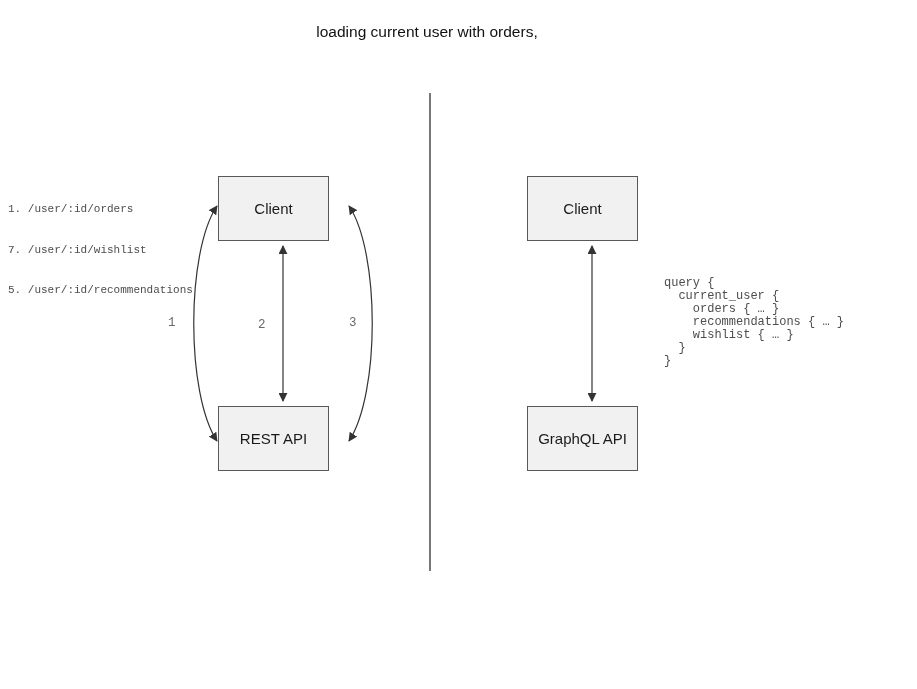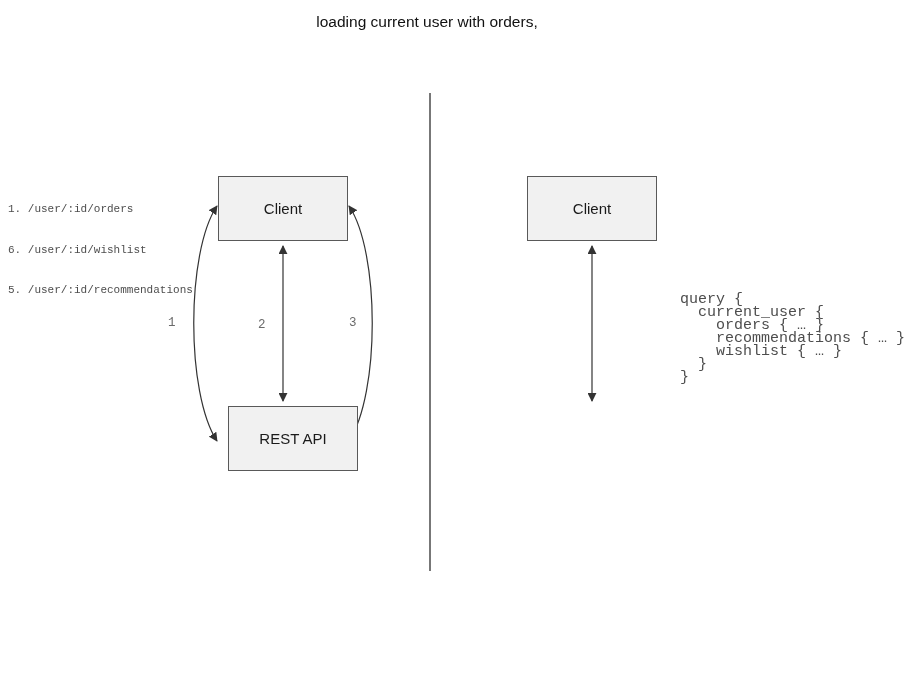--- a/index.html
+++ b/index.html
@@ -1,69 +1,69 @@
 <!DOCTYPE html>
 <html><head>
 <meta charset="utf-8">
 <style>
   html,body { margin:0; padding:0; background:#ffffff; }
   .canvas {
     position:relative; width:917px; height:689px; background:#ffffff;
     font-family:"Liberation Sans", sans-serif; overflow:hidden;
   }
   .title {
-    position:absolute; top:12px; left:0; width:854px; text-align:center;
+    position:absolute; top:22px; left:0; width:854px; text-align:center;
     font-size:15.5px; line-height:20px; color:#111111;
   }
   .title span { display:block; }
   .endpoints {
     position:absolute; left:8px; top:176px;
     font-family:"Liberation Mono", monospace;
     font-size:11px; line-height:13.5px; color:#4d4d4d; white-space:pre;
   }
   .node {
-    position:absolute; width:130px; height:65px; box-sizing:border-box;
+    position:absolute; width:111px; height:65px; box-sizing:border-box;
     background:#f1f1f1; border:1.5px solid #595959;
     display:flex; align-items:center; justify-content:center;
     font-size:15px; color:#1a1a1a;
   }
   .node-client-left  { left:218px; top:176px; }
-  .node-api-left     { left:218px; top:406px;margin-left:10px; }
+  .node-api-left     { left:218px; top:406px; }
   .node-client-right { left:527px; top:176px; }
   .node-api-right    { left:527px; top:406px; }
   .arrow-label {
     position:absolute; font-family:"Liberation Mono", monospace;
     font-size:12.5px; color:#6a6a6a;
   }
   .lbl-1 { left:168px; top:316px; }
   .lbl-2 { left:258px; top:318px; }
   .lbl-3 { left:349px; top:316px; }
   .query {
-    position:absolute; left:664px; top:277px; margin:16px;
+    position:absolute; left:664px; top:277px; margin:0;
     font-family:"Liberation Mono", monospace;
-    font-size:15px; line-height:13px; color:#4d4d4d; white-space:pre;
+    font-size:12px; line-height:13px; color:#4d4d4d; white-space:pre;
   }
   .divider {
     position:absolute; left:429px; top:93px; width:1.5px; height:478px;
     background:#777777;
   }
   .arrows { position:absolute; left:0; top:0; pointer-events:none; }
 </style>
 </head>
 <body>
 
 <div class="canvas">
 
   <div class="title">
     <span>loading current user with orders,</span>
   </div>
 
   <div class="endpoints">
     <div>1. /user/:id/orders</div>
-    <div>6. /user/:id/wishlist</div>
+    <div>7. /user/:id/wishlist</div>
     <div>5. /user/:id/recommendations</div>
   </div>
 
   <div class="divider"></div>
 
   <svg class="arrows" width="917" height="689" viewBox="0 0 917 689">
     <defs>
       <marker id="arr" viewBox="0 0 10 10" refX="9" refY="5" markerWidth="9" markerHeight="9" markerUnits="userSpaceOnUse" orient="auto-start-reverse">
         <path d="M0,0 L10,5 L0,10 z" fill="#333333"></path>
       </marker>
@@ -77,20 +77,23 @@
   <div class="node node-client-left">
     <span>Client</span>
   </div>
   <div class="node node-api-left">
     <span>REST API</span>
   </div>
 
   <div class="node node-client-right">
     <span>Client</span>
   </div>
+  <div class="node node-api-right">
+    <span>GraphQL API</span>
+  </div>
 
   <span class="arrow-label lbl-1">1</span>
   <span class="arrow-label lbl-2">2</span>
   <span class="arrow-label lbl-3">3</span>
 
   <pre class="query">query {
   current_user {
     orders { … }
     recommendations { … }
     wishlist { … }

